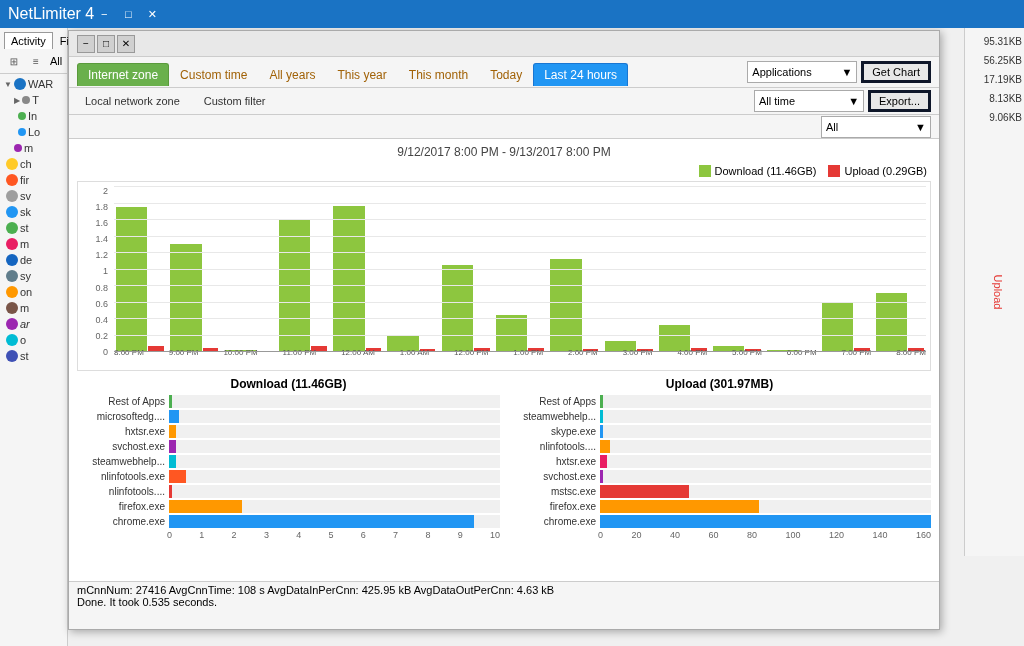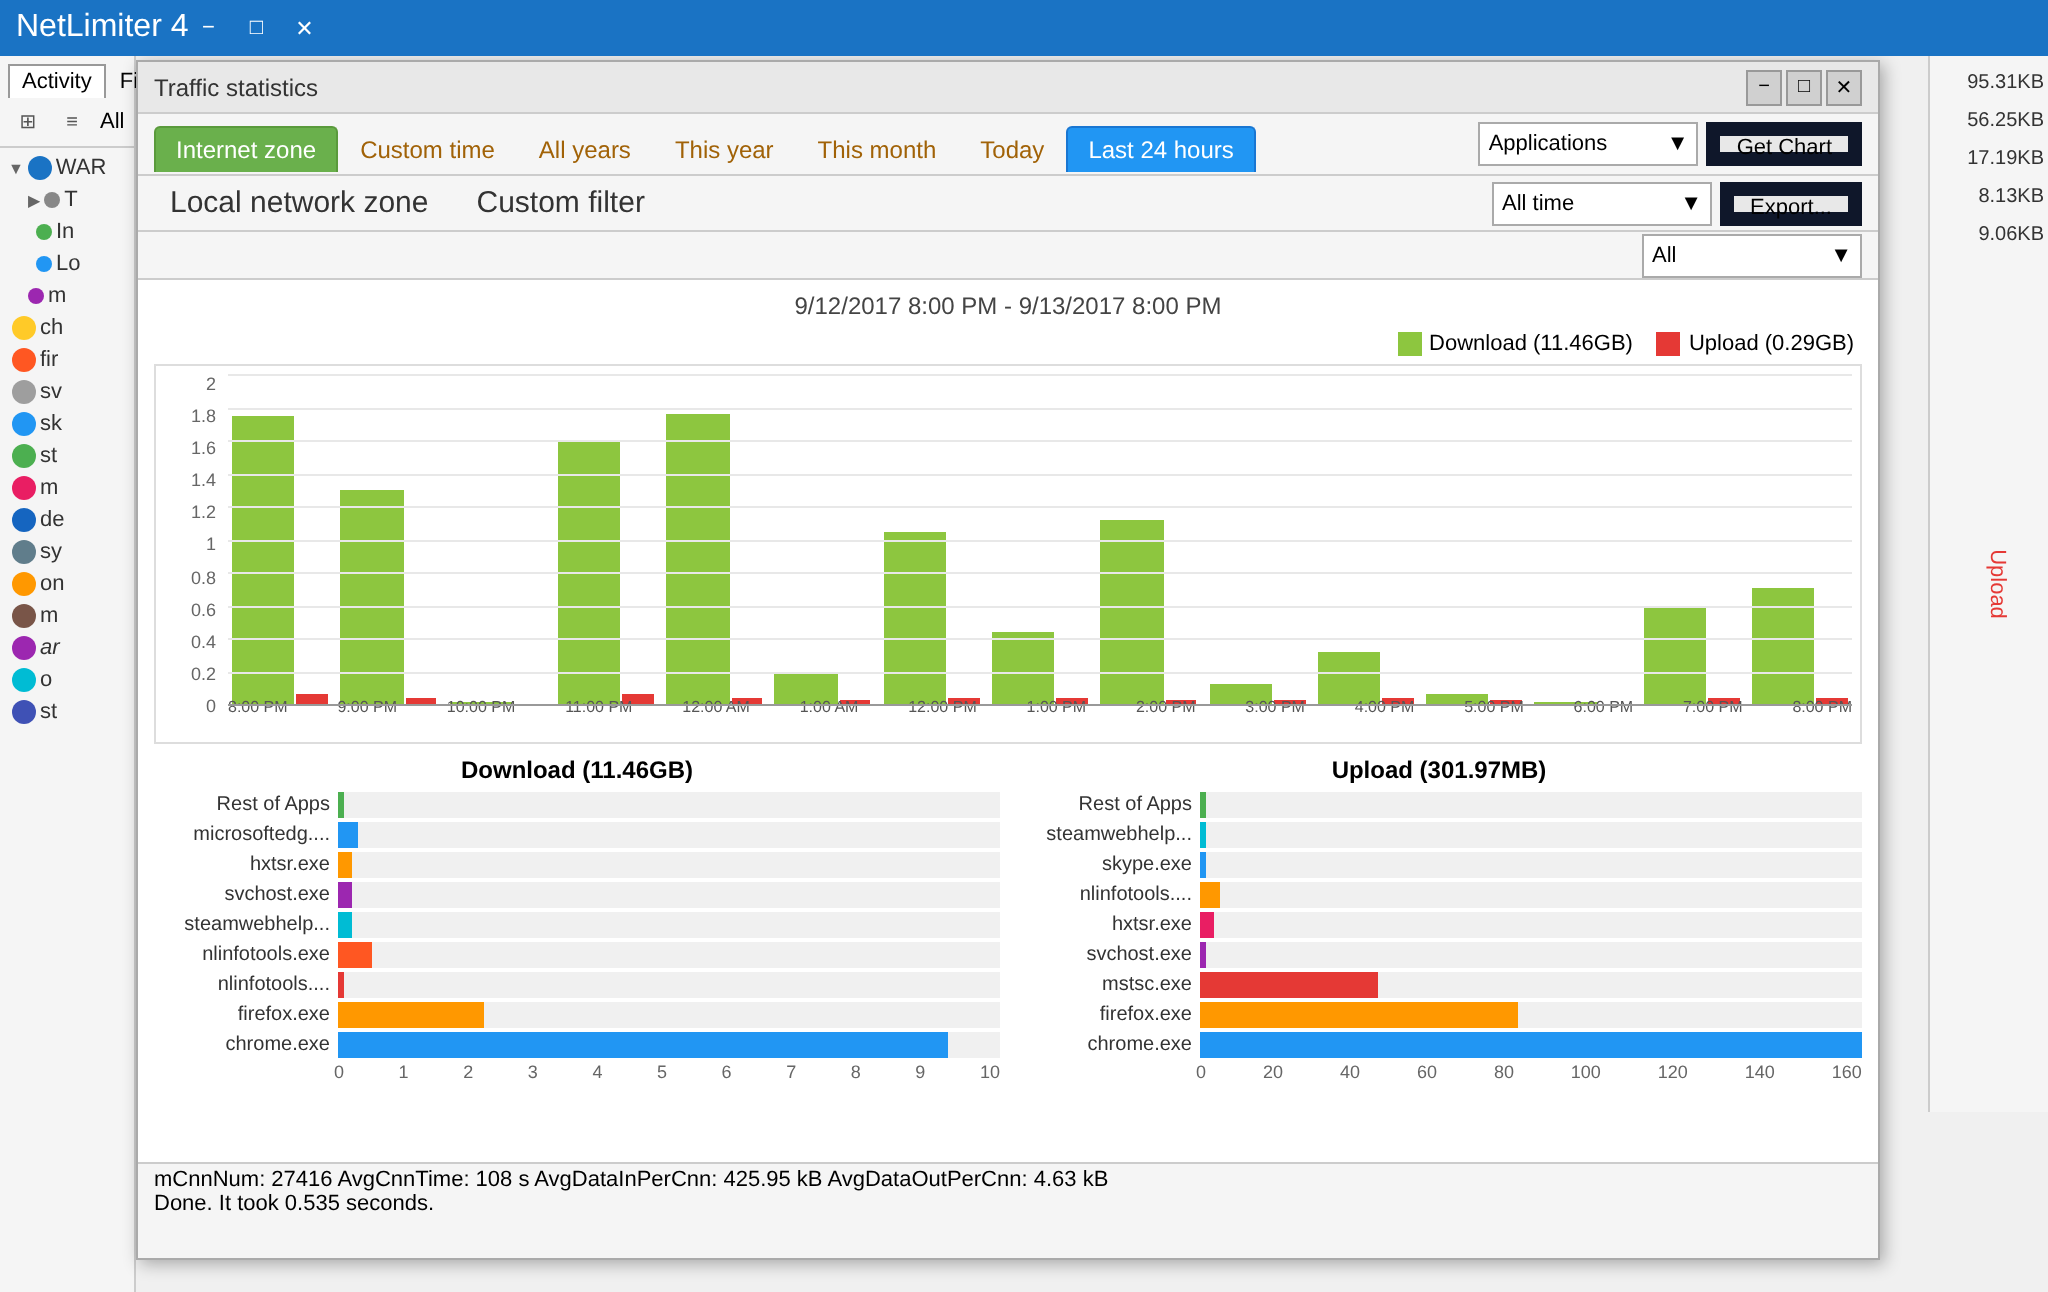--- a/index.html
+++ b/index.html
@@ -128,41 +128,41 @@
       color: white;
       border-color: #5a9a3c;
     }
     .filter-tab.active-blue {
       background: #2196f3;
       color: white;
       border-color: #1976d2;
     }
     .filter-option {
       padding: 3px 8px;
-      font-size: 15px;
+      font-size: 11px;
       cursor: pointer;
       color: #333;
     }
     .dropdown {
       flex: 1;
       height: 22px;
       background: white;
       border: 1px solid #aaa;
       font-size: 11px;
       padding: 0 4px;
       display: flex;
       align-items: center;
       justify-content: space-between;
       cursor: pointer;
     }
     .btn-action {
       height: 22px;
       padding: 0 8px;
       background: #e8e8e8;
-      border: 7px solid #0f172a;
+      border: 3px solid #0f172a;
       font-size: 11px;
       cursor: pointer;
       white-space: nowrap;
     }
     .chart-title {
       text-align: center;
       font-size: 12px;
       color: #444;
       margin-bottom: 6px;
     }
@@ -282,21 +282,20 @@
       <div class="sidebar-item" style="padding-left:4px;">
         <div class="circle-icon" style="background:#3f51b5;"></div>
         <span>st</span>
       </div>
     </div>
   </div>
 
   <div class="dialog">
 
     <div class="dialog-titlebar">
-      <span class="dialog-title">Traffic statistics</span>
       <div class="dialog-controls">
         <button class="dialog-btn">−</button>
         <button class="dialog-btn">□</button>
         <button class="dialog-btn">✕</button>
       </div>
     </div>
 
     <div style="background:#f5f5f5;border-bottom:1px solid #ccc;display:flex;align-items:center;padding:4px 8px 0;gap:0;">
       <div class="filter-tab active-green">
         <span>Internet zone</span>

